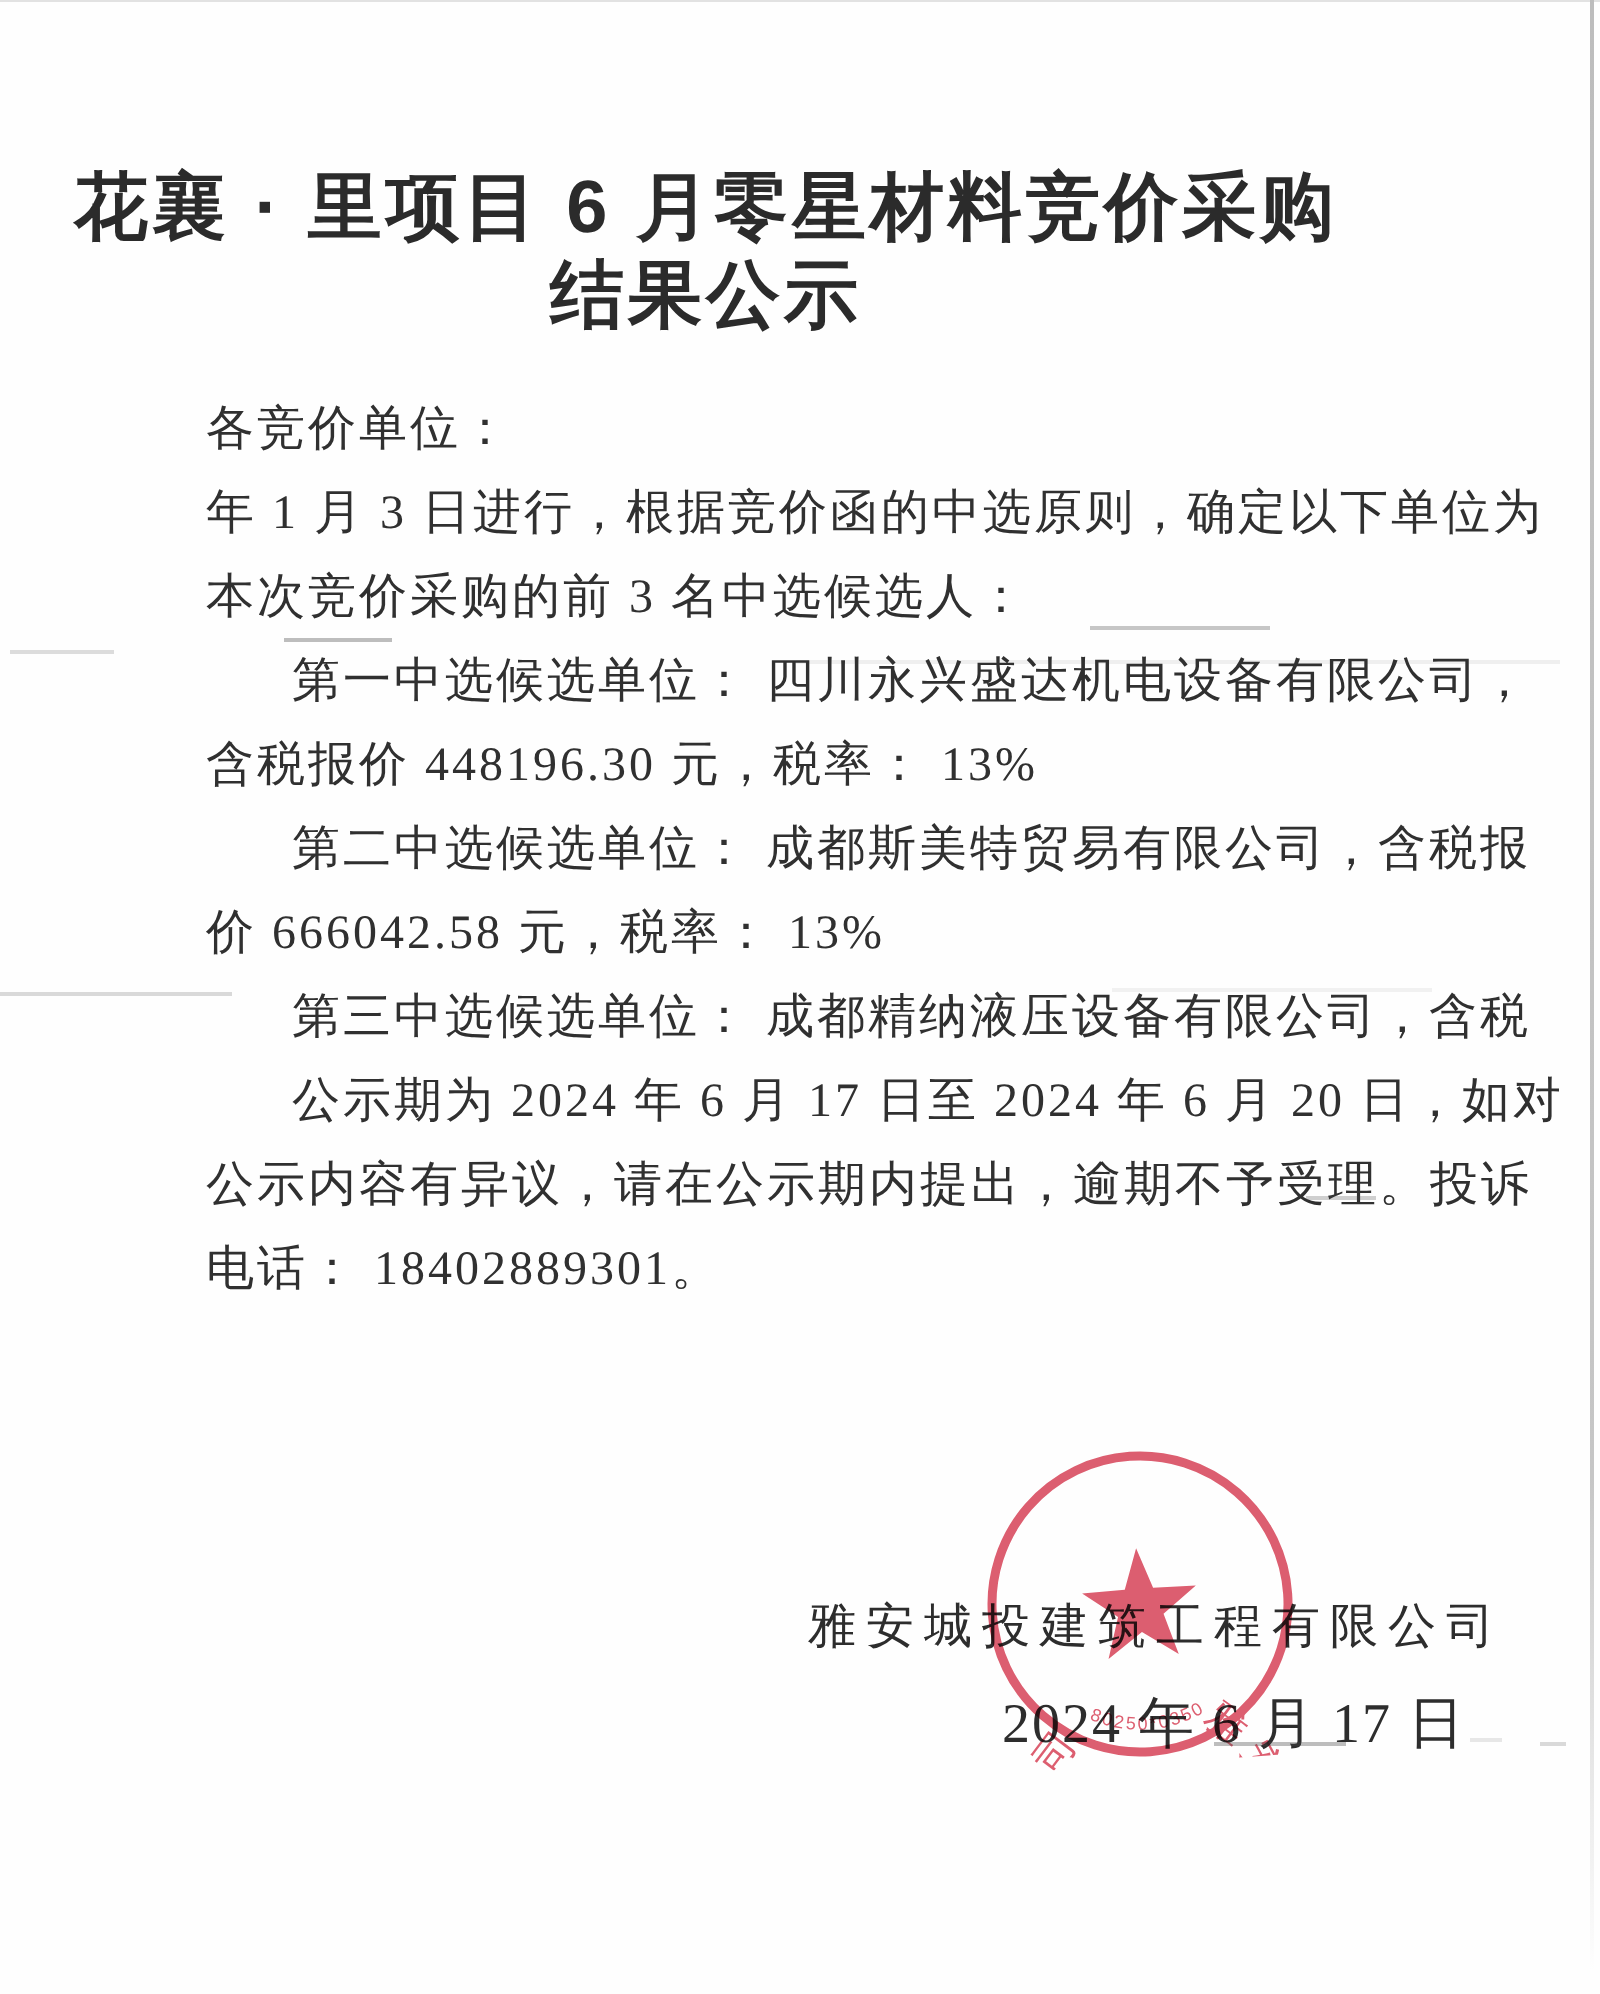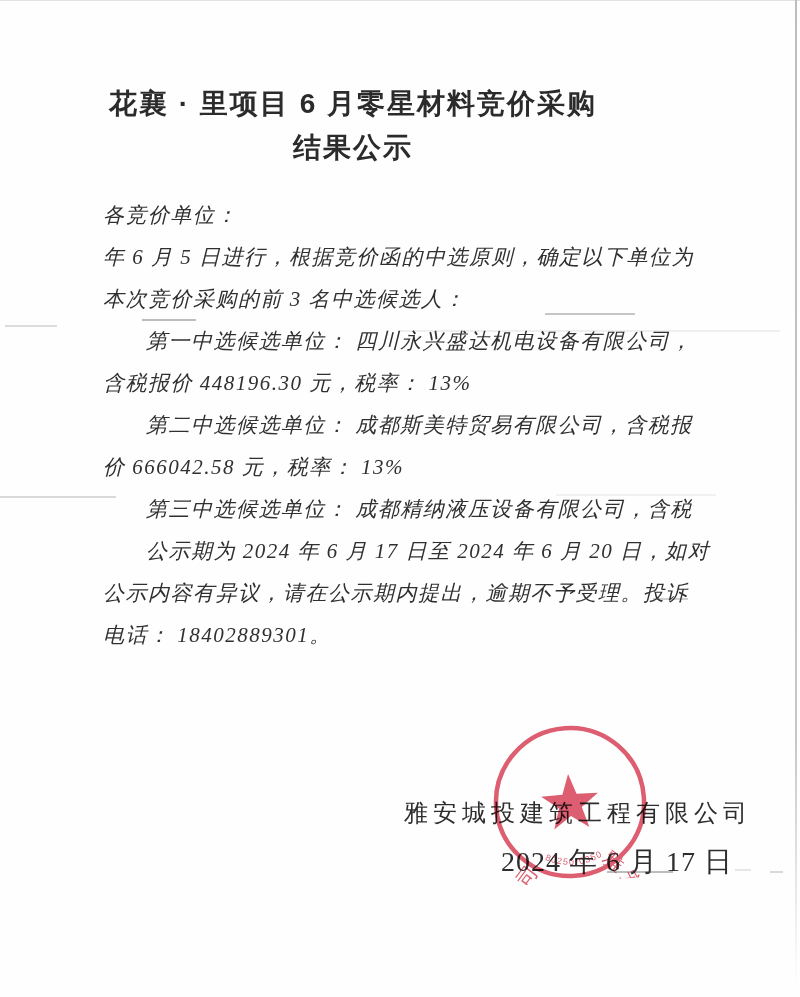--- a/index.html
+++ b/index.html
@@ -9,27 +9,27 @@
   }
   .page{position:absolute;inset:0;background:#fefefe;}
   
   .edge-top{position:absolute;left:0;top:0;width:800px;height:1px;background:#e2e2e2;}
   .edge-right{position:absolute;left:795px;top:0;width:2px;height:985px;
     background:linear-gradient(#bdbdbd,#c6c6c6 75%,rgba(200,200,200,0));}
   
   .title-block{
     position:absolute;top:82px;left:0;width:706px;text-align:center;
     font-family:"Liberation Sans","DejaVu Sans",sans-serif;
-    font-weight:700;font-size:28px;line-height:44px;letter-spacing:2px;color:#2b2b2b;
+    font-weight:700;font-size:37px;line-height:44px;letter-spacing:2px;color:#2b2b2b;
   }
   
   .body-block{position:absolute;top:194px;left:103px;width:650px;}
   .line{
-    height:42px;line-height:42px;font-size:21px;letter-spacing:1.5px;
-    white-space:nowrap;color:#303030;font-style:italic;
+    height:42px;line-height:42px;font-size:24px;letter-spacing:1.5px;
+    white-space:nowrap;color:#303030;
   }
   .line.indent{padding-left:43px;}
   
   .sig-company{
     position:absolute;top:797px;left:404px;font-size:24px;letter-spacing:5px;
     white-space:nowrap;color:#2d2d2d;
   }
   .sig-date{
     position:absolute;top:843px;left:501px;font-size:28px;letter-spacing:1px;
     white-space:nowrap;color:#2d2d2d;
@@ -54,21 +54,21 @@
   <div class="edge-top"></div>
   <div class="edge-right"></div>
 
   <div class="title-block">
     <div>花襄 · 里项目 6 月零星材料竞价采购</div>
     <div>结果公示</div>
   </div>
 
   <div class="body-block">
     <div class="line">各竞价单位：</div>
-    <div class="line">年 6 月 5 日进行，根据竞价函的中选原则，确定以下单位为</div>
+    <div class="line">年 1 月 3 日进行，根据竞价函的中选原则，确定以下单位为</div>
     <div class="line">本次竞价采购的前 3 名中选候选人：</div>
     <div class="line indent">第一中选候选单位： 四川永兴盛达机电设备有限公司，</div>
     <div class="line">含税报价 448196.30 元，税率： 13%</div>
     <div class="line indent">第二中选候选单位： 成都斯美特贸易有限公司，含税报</div>
     <div class="line">价 666042.58 元，税率： 13%</div>
     <div class="line indent">第三中选候选单位： 成都精纳液压设备有限公司，含税</div>
     <div class="line indent">公示期为 2024 年 6 月 17 日至 2024 年 6 月 20 日，如对</div>
     <div class="line">公示内容有异议，请在公示期内提出，逾期不予受理。投诉</div>
     <div class="line">电话： 18402889301。</div>
   </div>

